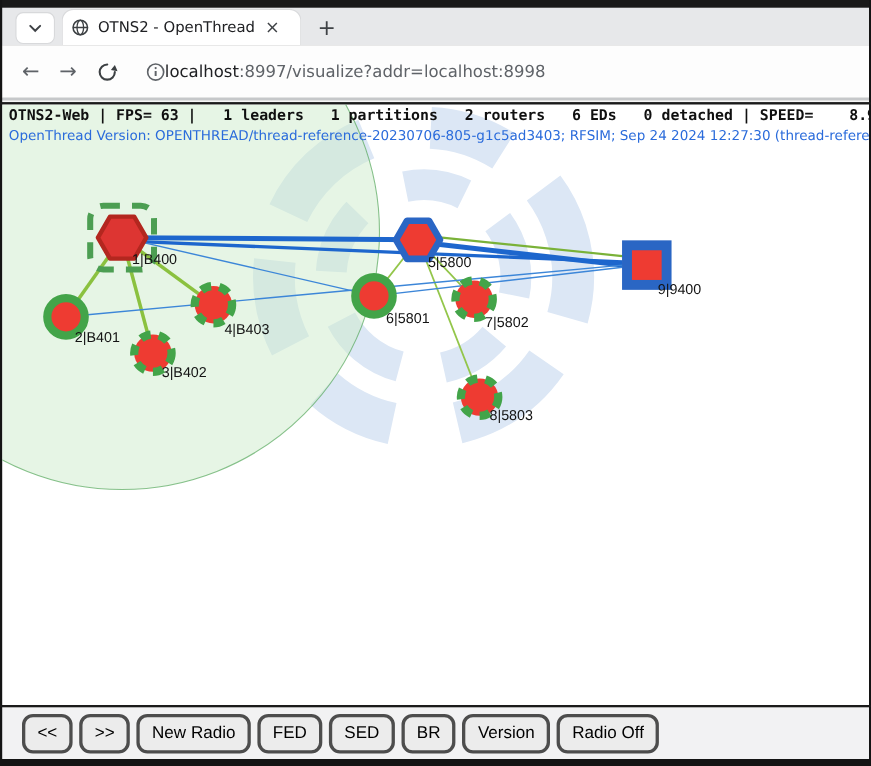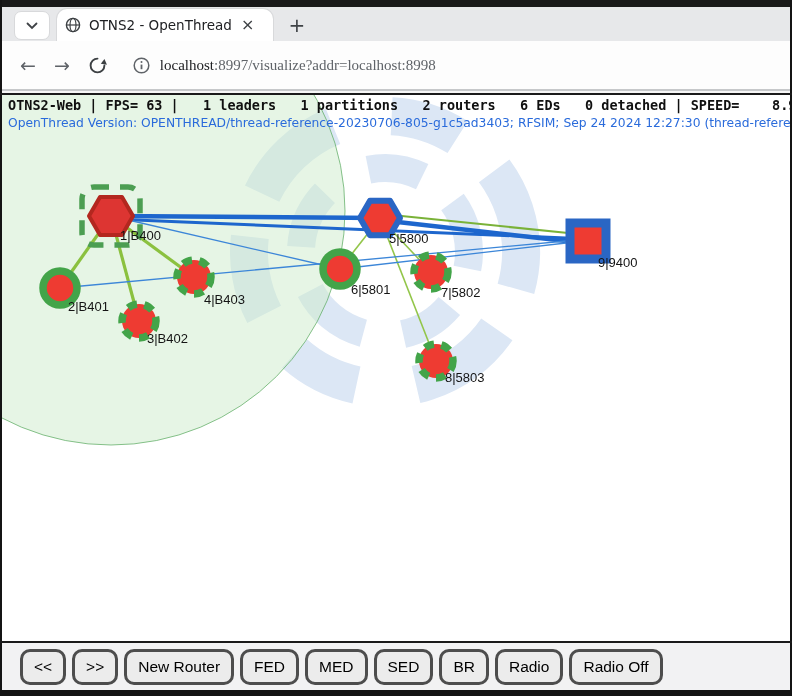--- a/index.html
+++ b/index.html
@@ -12,21 +12,21 @@
   .tabstrip{left:2px;top:7px;width:788px;height:34px;background:#e7e8ea;}
   .chevron-btn{left:12px;top:4px;width:34px;height:27px;background:#fff;border:1px solid #d8d9db;border-radius:7px;display:flex;align-items:center;justify-content:center;cursor:pointer;}
   .tab{left:54px;top:1px;width:218px;height:33px;background:#fff;border:1px solid #d8d9db;border-bottom:none;border-radius:11px 11px 0 0;display:flex;align-items:center;padding:0 8px;box-sizing:border-box;}
   .tab-title{font-size:13.5px;color:#202124;white-space:nowrap;overflow:hidden;width:148px;margin-left:8px;}
   .tab-close{margin-left:4px;font-size:16px;color:#3f4246;line-height:16px;cursor:pointer;}
   .newtab-btn{left:282px;top:6px;width:26px;height:24px;display:flex;align-items:center;justify-content:center;font-size:20px;color:#3f4246;cursor:pointer;}
   .urlbar{left:2px;top:41px;width:788px;height:48px;background:#fdfdfd;display:flex;align-items:center;}
   .nav-ic{font-size:19px;color:#5f6368;margin-left:18px;cursor:pointer;line-height:19px;}
   .reload-wrap{margin-left:18px;cursor:pointer;display:flex;}
   .info-wrap{margin-left:26px;display:flex;cursor:pointer;}
-  .url-text{margin-left:10px;font-size:15px;color:#5f6368;white-space:nowrap;font-family:Liberation Serif, serif;}
+  .url-text{margin-left:0;font-size:15px;color:#5f6368;white-space:nowrap;}
   .url-host{color:#202124;}
   .chrome-sep{left:2px;top:89px;width:788px;height:2px;background:#c6c8ca;}
   .chrome-gap{left:2px;top:91px;width:788px;height:2px;background:#f6f6f6;}
   .vp-top{left:0;top:93px;width:792px;height:2px;background:#1a1a1a;}
   .edge-left{left:0;top:0;width:2px;height:696px;background:#141414;}
   .edge-right{left:790px;top:0;width:2px;height:696px;background:#141414;}
 
   
   .canvas{left:2px;top:95px;width:788px;height:546px;background:#ffffff;overflow:hidden;}
   .canvas svg{position:absolute;left:0;top:0;}
@@ -135,36 +135,33 @@
 
   <div class="abs vp-bottom"></div>
   <div class="abs bottombar">
       <button class="tbtn">
         <span>&lt;&lt;</span>
       </button>
       <button class="tbtn">
         <span>&gt;&gt;</span>
       </button>
       <button class="tbtn">
-        <span>New Router</span>
+        <span>New Radio</span>
       </button>
       <button class="tbtn">
         <span>FED</span>
-      </button>
-      <button class="tbtn">
-        <span>MED</span>
       </button>
       <button class="tbtn">
         <span>SED</span>
       </button>
       <button class="tbtn">
         <span>BR</span>
       </button>
       <button class="tbtn">
-        <span>Radio</span>
+        <span>Version</span>
       </button>
       <button class="tbtn">
         <span>Radio Off</span>
       </button>
     </div>
   <div class="abs bottom-strip"></div>
 
 </div>
 
 </body></html>

